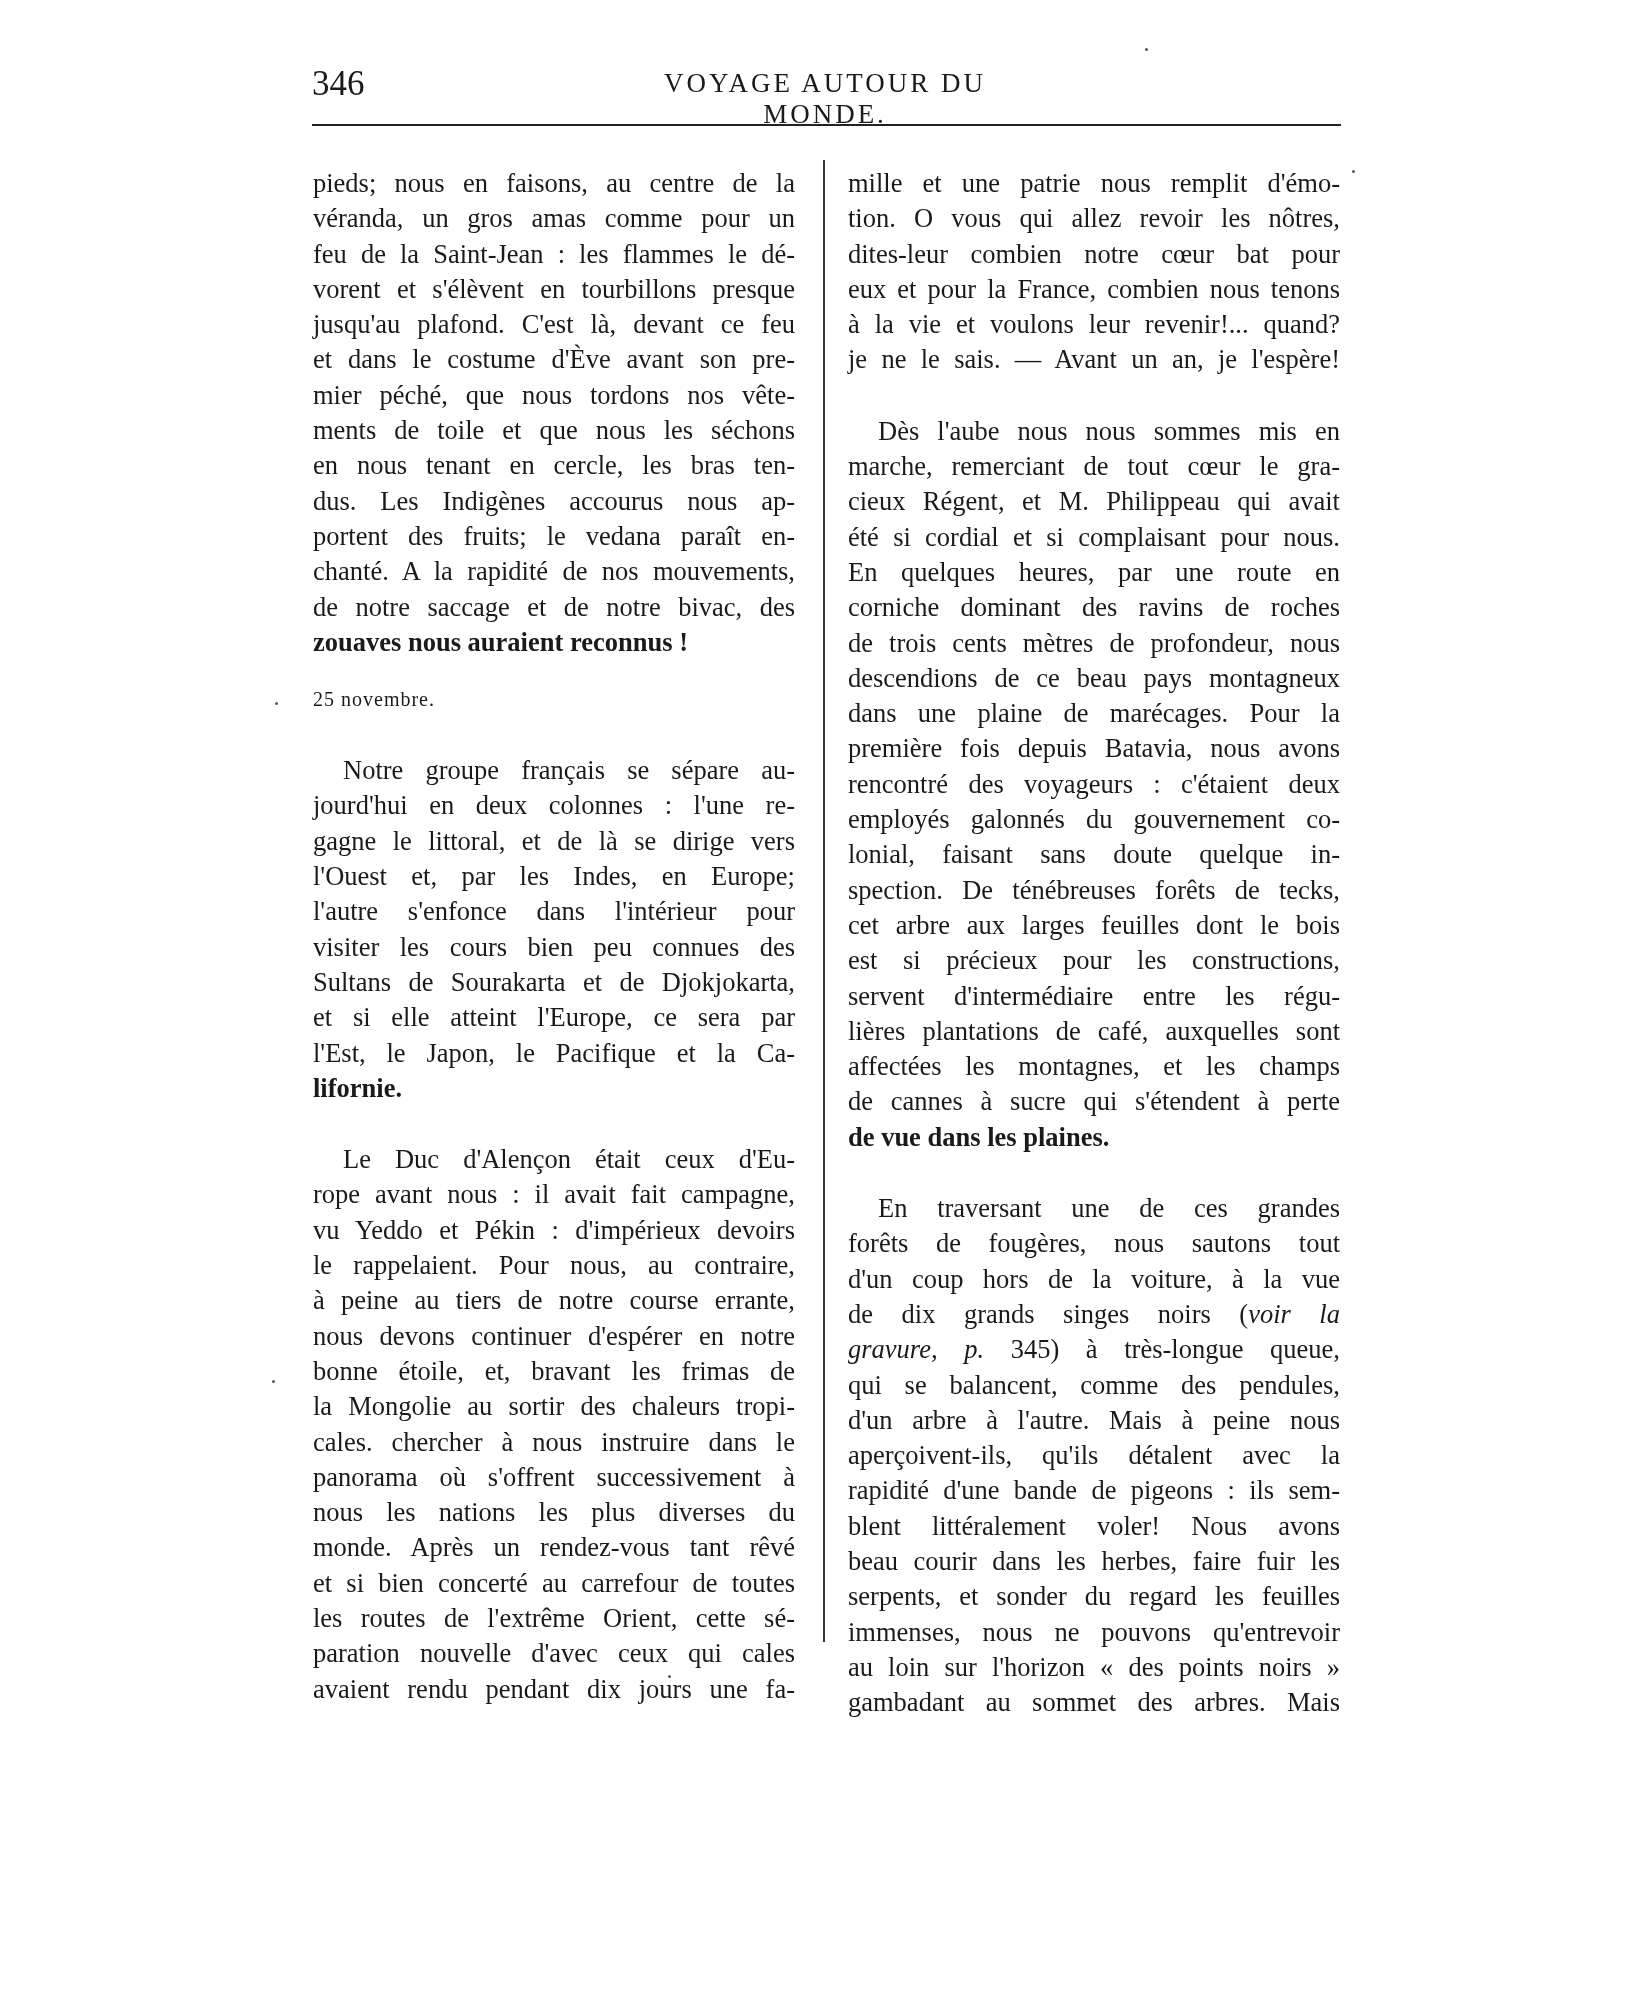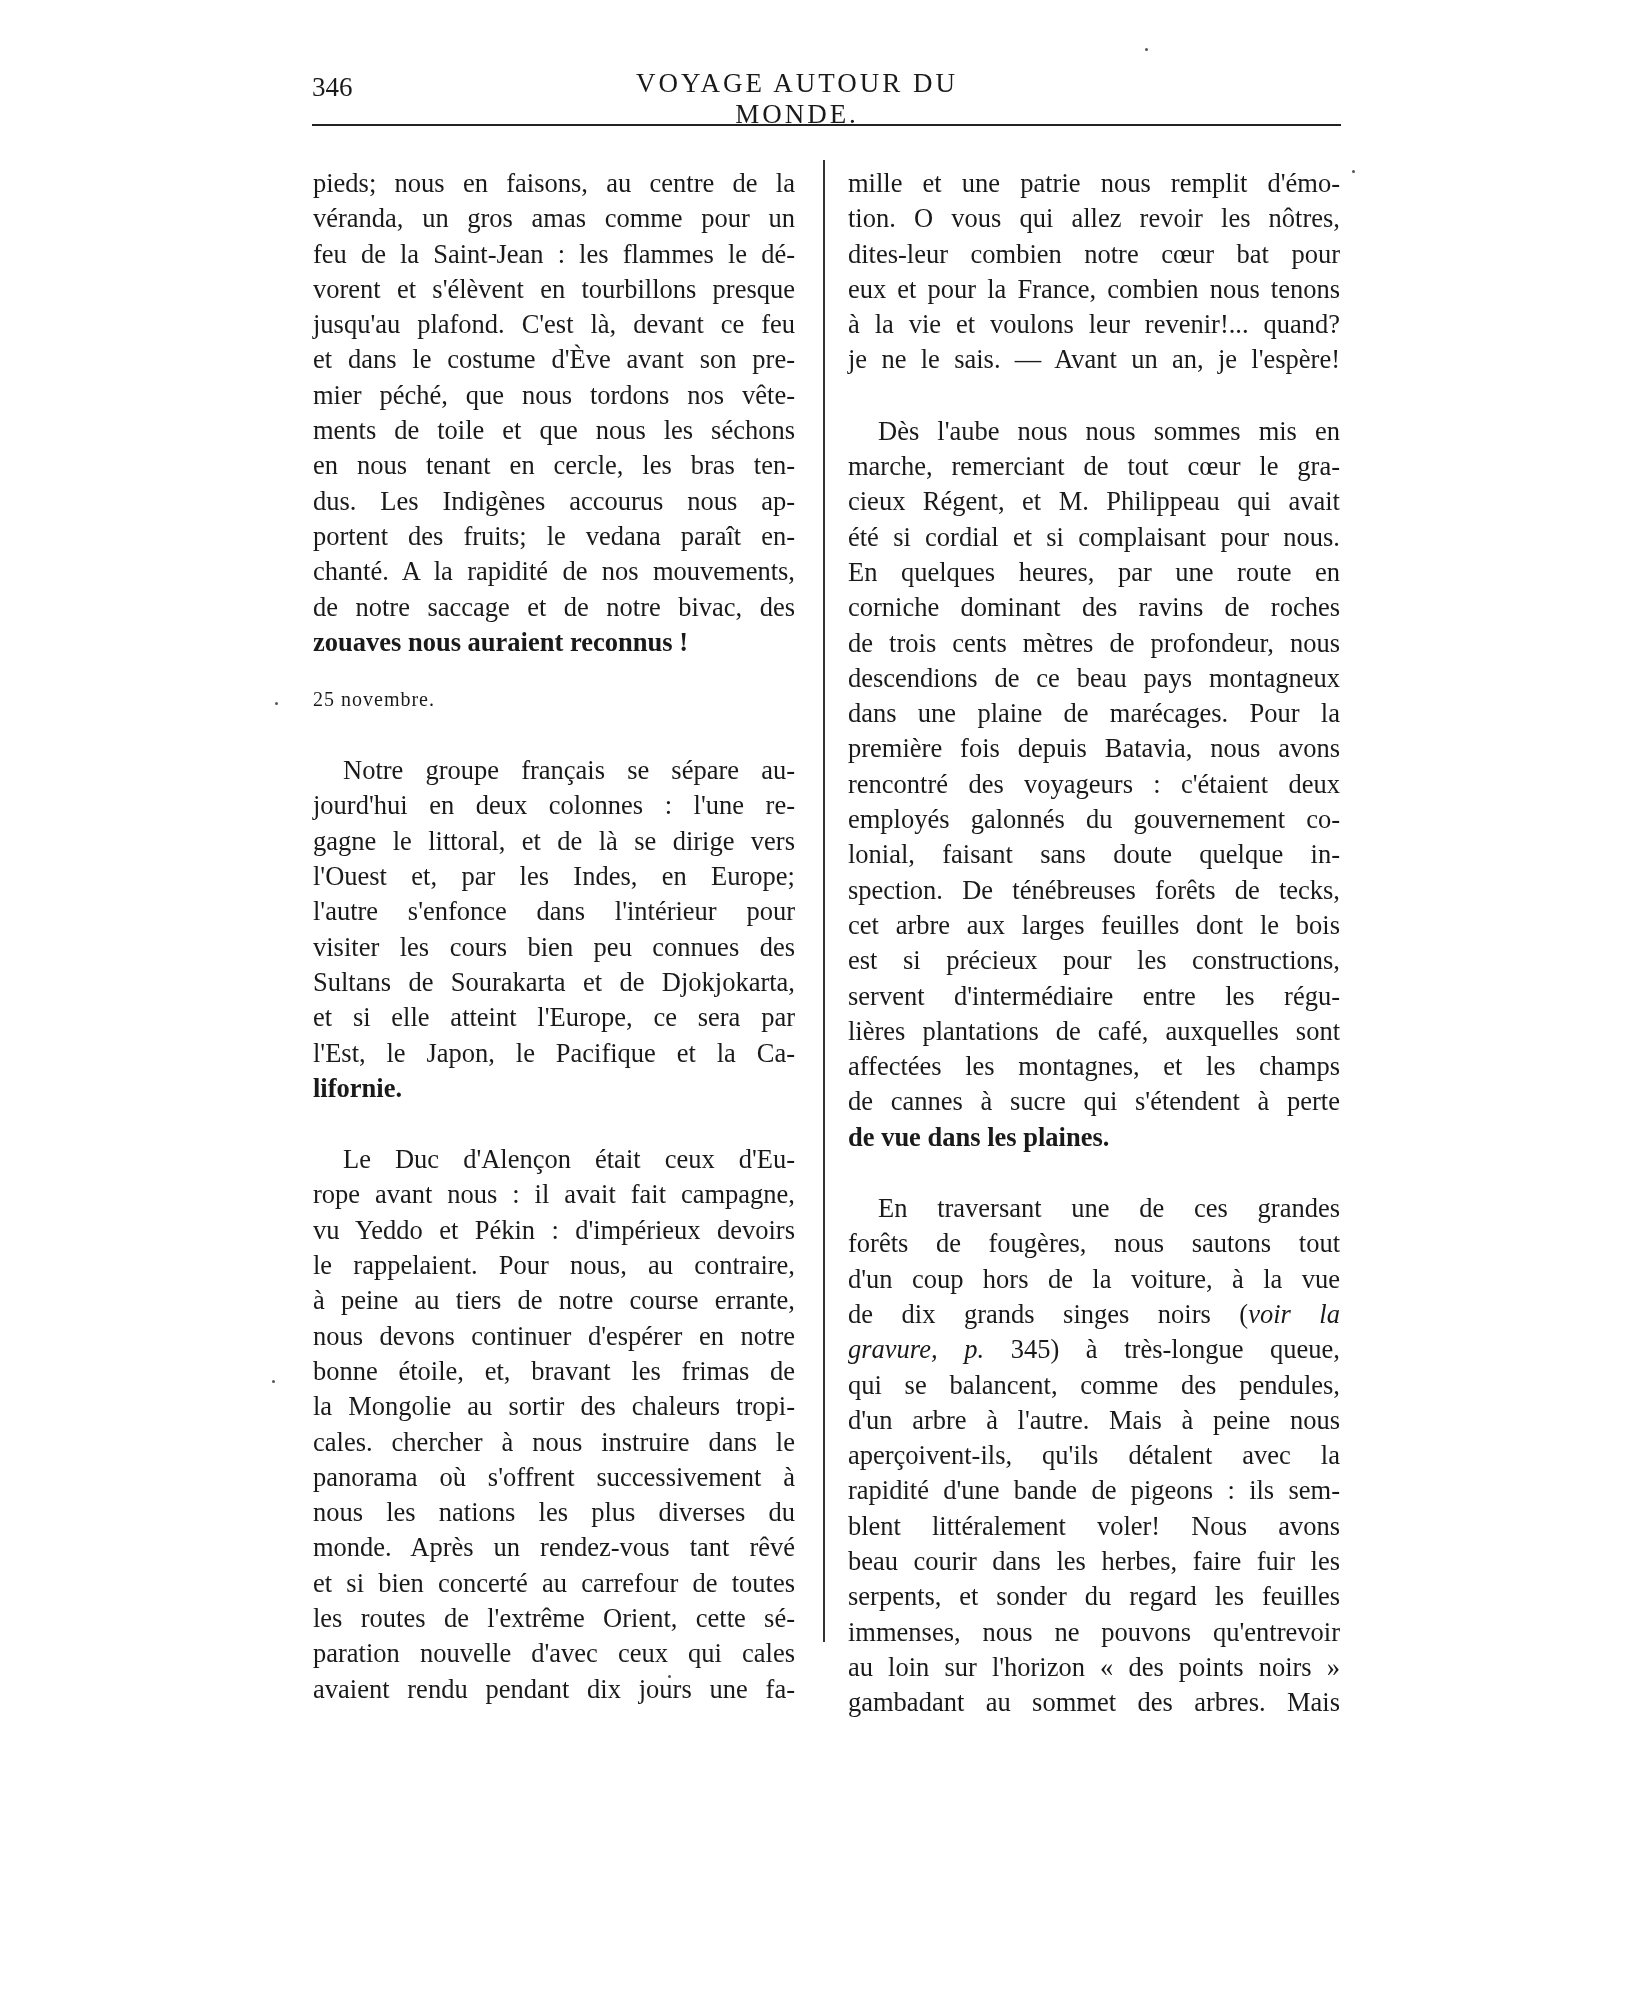--- a/index.html
+++ b/index.html
@@ -11,27 +11,27 @@
       width: 1630px;
       height: 2000px;
       position: relative;
       overflow: hidden;
       font-family: "Liberation Serif", "DejaVu Serif", serif;
       color: #1a1a1a;
     }
     .page-number {
       position: absolute;
       left: 312px;
-      top: 72px;
-      font-size: 27px;
+      top: 64px;
+      font-size: 35px;
       letter-spacing: 0px;
     }
     .running-title {
       position: absolute;
-      left: 572px;
+      left: 600px;
       width: 450px;
       top: 68px;
       text-align: center;
       font-size: 27px;
       letter-spacing: 3px;
     }
     .header-rule {
       position: absolute;
       left: 312px;
       top: 124px;

